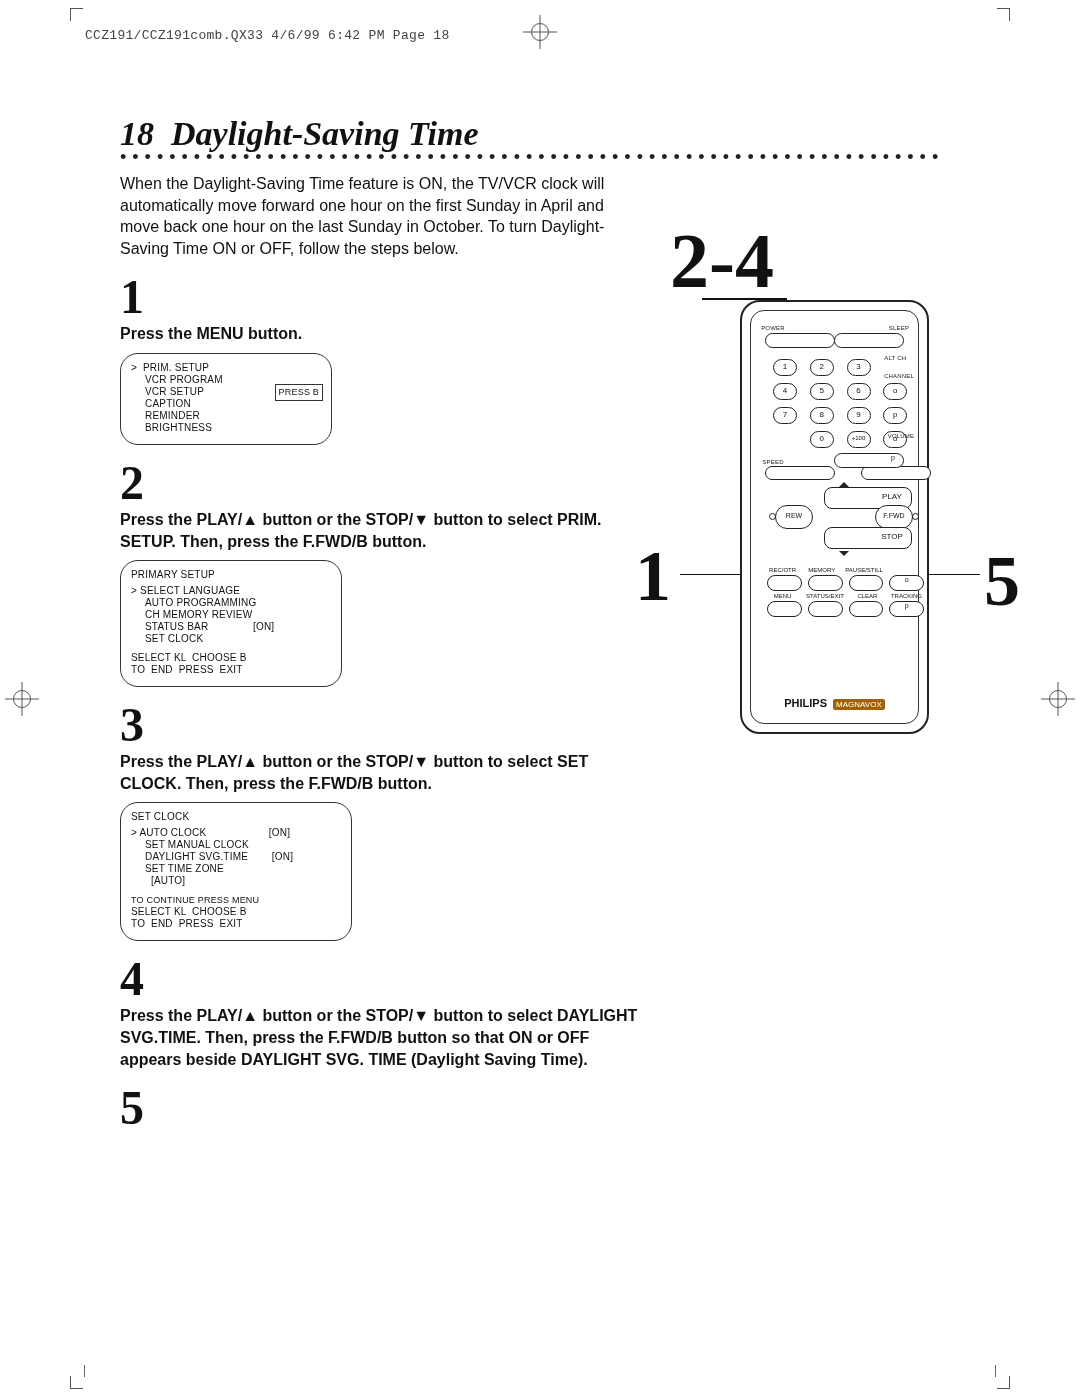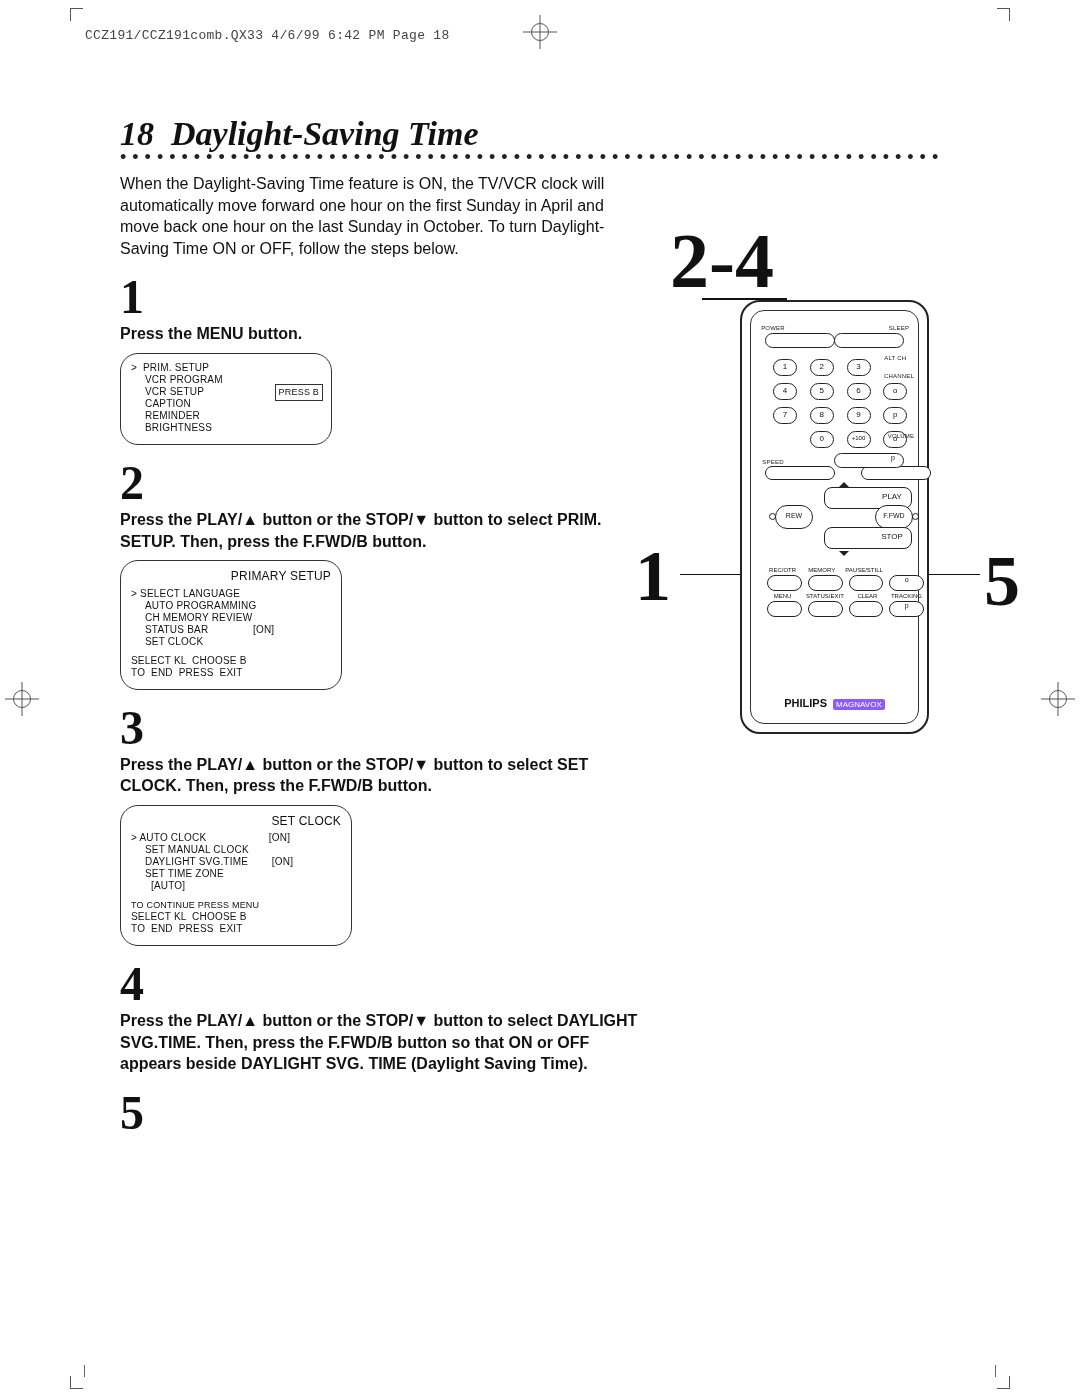--- a/index.html
+++ b/index.html
@@ -125,21 +125,21 @@
     border-radius: 18px;
     padding: 8px 10px 10px 10px;
     font-size: 10px;
     line-height: 1.2;
     margin-top: 8px;
     position: relative;
     font-family: Arial, sans-serif;
     letter-spacing: .2px;
   }
   .osd .row { white-space: pre; }
-  .osd .title-row { text-align: right; font-size: 12px; margin-bottom: 4px;}
+  .osd .title-row { text-align: left; font-size: 10px; margin-bottom: 4px;}
   .osd .inner-box {
     position: absolute;
     top: 6px; right: 8px;
     border: 1px solid #333;
     padding: 2px 3px;
     font-size: 9px;
     margin-top: 24px;
   }
   .osd .indent { padding-left: 14px; display: block;}
   .osd hr {
@@ -208,21 +208,21 @@
     transform: translateX(-50%);
   }
   .brand {
     position: absolute;
     bottom: 14px; left: 0; right: 0;
     text-align: center;
     font-size: 11px;
     font-weight: 700;
   }
   .brand .tag {
-    background: #8b5cf6; color: #fff;
+    background: #a16207; color: #fff;
     font-size: 8px; padding: 1px 3px;
     border-radius: 2px;
     margin-left: 3px;
     font-weight: 400;
   }
 
   
   .keypad {
     position: absolute;
     top: 48px;

